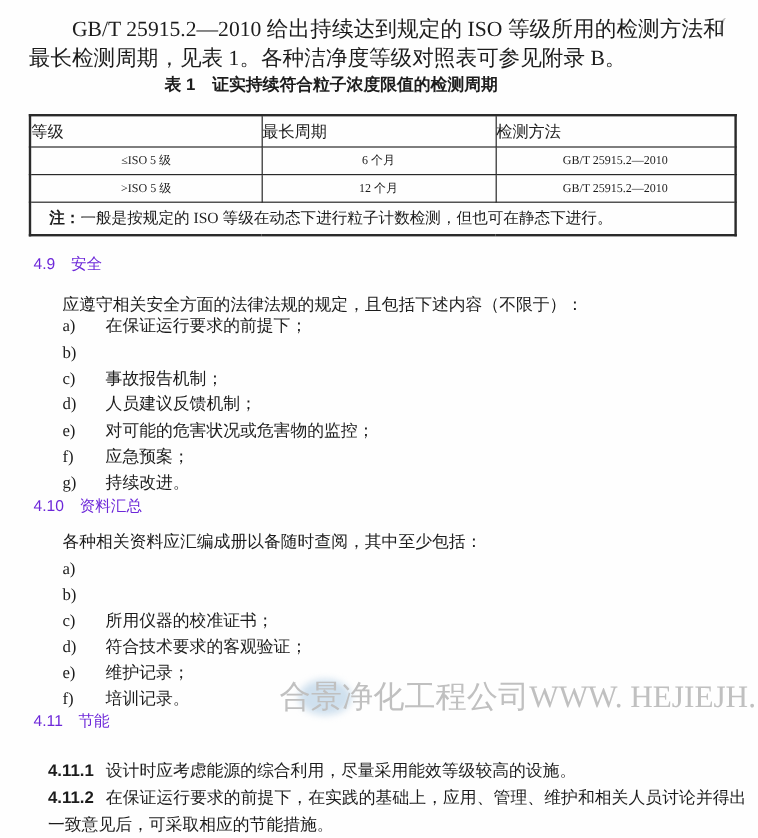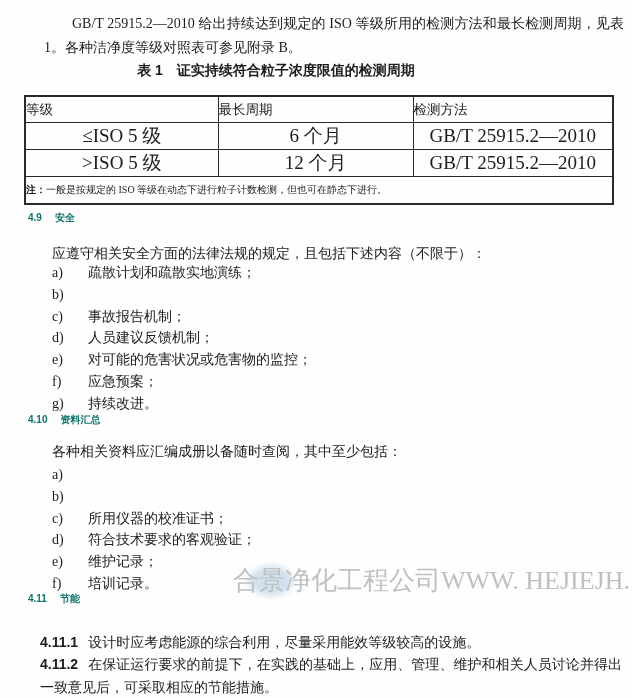--- a/index.html
+++ b/index.html
@@ -6,45 +6,45 @@
   .page{
     position:relative;
     width:632px;height:698px;
     background:#fefefe;
     font-family:"Liberation Serif","DejaVu Serif",serif;
     color:#1c1c1c;
     overflow:hidden;
   }
   
   .intro{
-    position:absolute;top:12px;left:44px;width:580px;
-    font-size:14px;line-height:24px;
+    position:absolute;top:12px;left:24px;width:580px;
+    font-size:18px;line-height:24px;
     text-indent:2em;text-align:justify;margin:0;
   }
   
   .caption{
     position:absolute;top:62px;left:0;width:552px;
     text-align:center;font-weight:bold;font-size:14px;
     font-family:"Liberation Sans","DejaVu Sans",sans-serif;
   }
   .caption .cap-label{margin-right:14px;}
   
   .tbl-wrap{position:absolute;top:95px;left:24px;}
   table{border-collapse:collapse;table-layout:fixed;width:588px;}
   table,th,td{border:1px solid #2a2a2a;}
   table{border-width:2px;}
   th{height:25px;font-weight:normal;font-size:13.5px;text-align:left;padding:0;}
-  td{height:22px;font-size:19px;text-align:center;padding:0;}
-  td.note-cell{height:26px;text-align:left;font-size:10px;}
+  td{height:22px;font-size:10px;text-align:center;padding:0;}
+  td.note-cell{height:26px;text-align:left;padding-left:15px;font-size:13px;}
   .note-label{font-weight:bold;font-family:"Liberation Sans","DejaVu Sans",sans-serif;}
   
   .sec-h{
     position:absolute;left:28px;margin:0;
     font-family:"Liberation Sans","DejaVu Sans",sans-serif;
-    font-weight:bold;font-size:10px;color:#0f766e;
+    font-weight:normal;font-size:13px;color:#6d28d9;
   }
   .sec-h .sec-num{margin-right:13px;}
   .h49{top:211px;} .h410{top:413px;} .h411{top:592px;}
   
   .lead{position:absolute;left:52px;width:556px;font-size:14px;margin:0;}
   .lead49{top:245px;} .lead410{top:443px;}
   
   .ltr-list{position:absolute;left:52px;margin:0;}
   .list49{top:262px;} .list410{top:464px;}
   .item{display:flex;line-height:21.8px;font-size:14px;}
@@ -117,21 +117,21 @@
     </table>
   </div>
 
   <h4 class="sec-h h49">
     <span class="sec-num">4.9</span><span>安全</span>
   </h4>
   <p class="lead lead49">应遵守相关安全方面的法律法规的规定，且包括下述内容（不限于）：</p>
   <div class="ltr-list list49">
     <div class="item">
         <span class="marker">a)</span>
-        <span>疏散计划和疏散实地演练；</span>
+        <span>在保证运行要求的前提下；</span>
       </div>
     <div class="item">
         <span class="marker">b)</span>
       </div>
     <div class="item">
         <span class="marker">c)</span>
         <span>事故报告机制；</span>
       </div>
     <div class="item">
         <span class="marker">d)</span>

